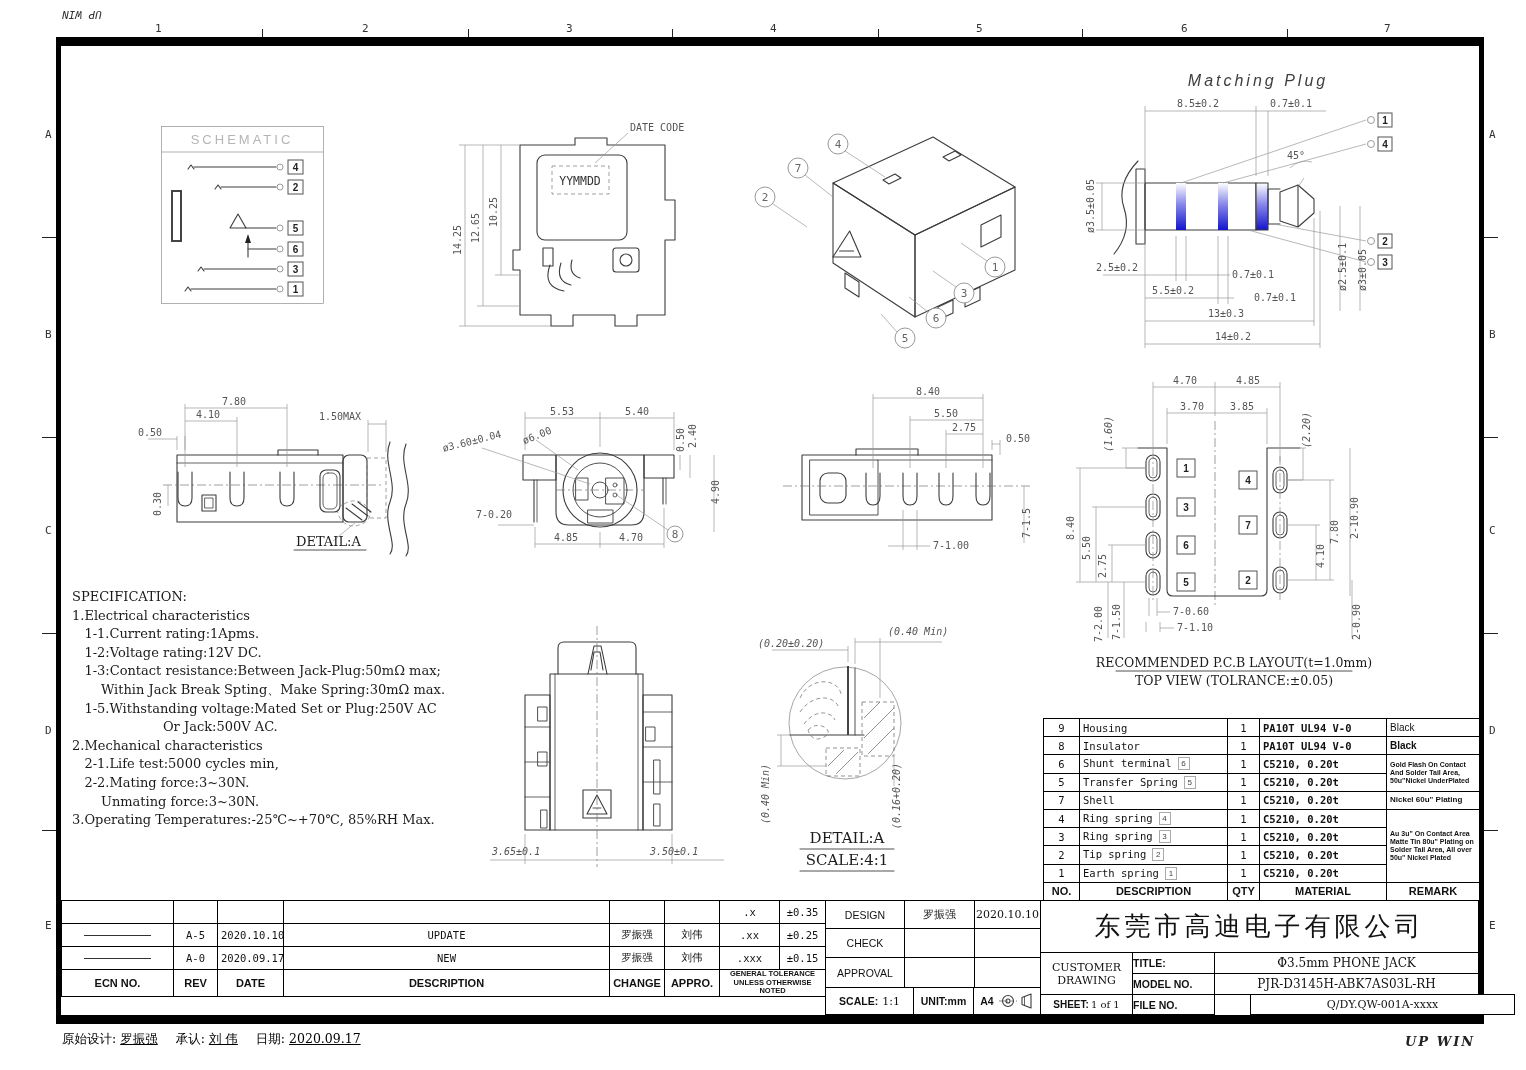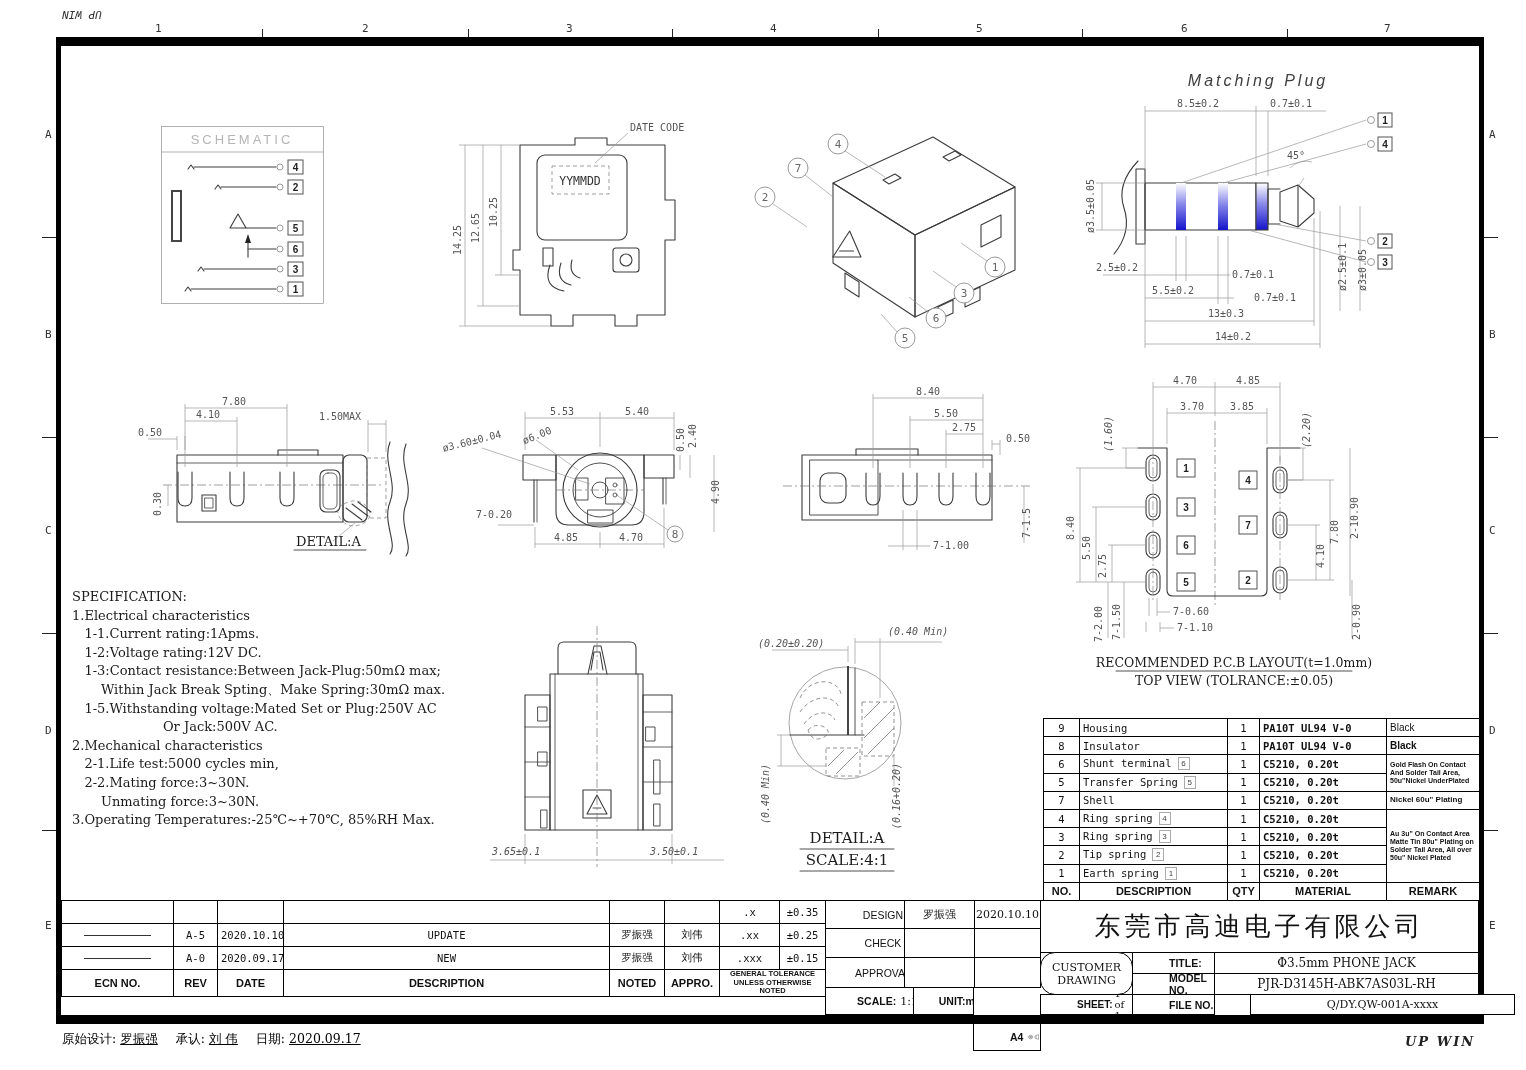--- a/index.html
+++ b/index.html
@@ -43,21 +43,21 @@
   .badge{display:inline-block;min-width:10px;height:11px;border:1px solid #aaa;font:8px "Liberation Sans",sans-serif;
          text-align:center;line-height:11px;margin-left:6px;vertical-align:1px;color:#444;}
   .rev{font:10.5px "DejaVu Sans Mono",monospace;}
   .rev td{height:22px;text-align:center;}
   .rev .hdr{font:700 11px "Liberation Sans",sans-serif;}
   .rev .note{font:700 7.5px "Liberation Sans",sans-serif;white-space:normal;line-height:8.5px;}
   .ecnline{width:64%;border-top:1.6px solid #333;margin:0 auto;}
   
   .tbcell{position:absolute;box-sizing:border-box;border:1px solid #000;background:#fff;
           display:flex;align-items:center;justify-content:center;overflow:hidden;}
-  .lab{font:10.5px "Liberation Sans",sans-serif;padding-left:36px;}
+  .lab{font:10.5px "Liberation Sans",sans-serif;}
   .val{font:11px "DejaVu Serif",serif;}
   #company{font:26px "DejaVu Serif",serif;letter-spacing:4px;}
   #footer{position:absolute;left:62px;top:1031px;font:12.5px "DejaVu Serif",serif;color:#000000;}
   #footer .u{text-decoration:underline;margin-right:14px;}
   .upwin{font:italic 700 13px "DejaVu Serif",serif;letter-spacing:2px;color:#222;}
 </style>
 </head>
 <body>
 
 <div id="sheet">
@@ -743,21 +743,21 @@
           <td>罗振强</td>
           <td>刘伟</td>
           <td>.xxx</td>
           <td>±0.15</td>
         </tr>
     <tr>
           <td class="hdr">ECN NO.</td>
           <td class="hdr">REV</td>
           <td class="hdr">DATE</td>
           <td class="hdr">DESCRIPTION</td>
-          <td class="hdr">NOTED</td>
+          <td class="hdr">CHANGE</td>
           <td class="hdr">APPRO.</td>
           <td class="note" colspan="2">GENERAL TOLERANCE UNLESS OTHERWISE NOTED</td>
         </tr>
   </tbody>
     </table>
 
   <div class="abs" style="left:825px;top:900px;width:654px;height:115px;">
     <div class="tbcell lab" style="left:0;top:0;width:80px;height:29px;">DESIGN</div>
     <div class="tbcell" style="left:79px;top:0;width:71px;height:29px;font-size:11px;">罗振强</div>
     <div class="tbcell val" style="left:149px;top:0;width:67px;height:29px;font-size:11px;">2020.10.10</div>
@@ -765,32 +765,32 @@
     <div class="tbcell" style="left:79px;top:28px;width:71px;height:30px;"></div>
     <div class="tbcell" style="left:149px;top:28px;width:67px;height:30px;"></div>
     <div class="tbcell lab" style="left:0;top:57px;width:80px;height:31px;">APPROVAL</div>
     <div class="tbcell" style="left:79px;top:57px;width:71px;height:31px;"></div>
     <div class="tbcell" style="left:149px;top:57px;width:67px;height:31px;"></div>
     <div class="tbcell" style="left:0;top:87px;width:89px;height:28px;gap:4px;">
       <span class="lab" style="font-weight:bold;">SCALE:</span>
         <span class="val">1:1</span>
     </div>
     <div class="tbcell lab" style="left:88px;top:87px;width:61px;height:28px;font-weight:bold;">UNIT:mm</div>
-    <div class="tbcell" style="left:148px;top:87px;width:68px;height:28px;gap:4px;margin-top:36px;">
+    <div class="tbcell" style="left:148px;top:87px;width:68px;height:28px;gap:4px;">
       <span class="lab" style="font-weight:bold;">A4</span>
       <svg width="36" height="16" viewBox="0 0 36 16">
         <circle cx="10" cy="8" r="5.5" class="s"></circle>
           <circle cx="10" cy="8" r="2" class="s"></circle>
         <line x1="1" y1="8" x2="19" y2="8" class="t c" style="stroke:#555;"></line>
         <path d="M24,4.5 L33,1 V15 L24,11.5 Z" class="s"></path>
           <line x1="26.5" y1="3.5" x2="26.5" y2="12.5" class="s" style="stroke-width:.8;"></line>
       </svg>
     </div>
     <div class="tbcell" id="company" style="left:215px;top:0;width:439px;height:53px;">东莞市高迪电子有限公司</div>
-    <div class="tbcell" style="left:215px;top:52px;width:93px;height:43px;flex-direction:column;font:11px 'DejaVu Serif',serif;line-height:13px;border-radius:15px;">
+    <div class="tbcell" style="left:215px;top:52px;width:93px;height:43px;flex-direction:column;font:11px 'DejaVu Serif',serif;line-height:13px;">
       <span>CUSTOMER</span>
         <span>DRAWING</span>
     </div>
     <div class="tbcell" style="left:215px;top:94px;width:93px;height:21px;gap:2px;">
       <span class="lab" style="font-weight:bold;font-size:10px;">SHEET:</span>
         <span class="val" style="font-size:10px;">1 of 1</span>
     </div>
     <div class="tbcell lab" style="left:307px;top:52px;width:83px;height:22px;justify-content:flex-start;font-weight:bold;">TITLE:</div>
     <div class="tbcell val" style="left:389px;top:52px;width:265px;height:22px;font-size:12px;text-align:right;">Φ3.5mm PHONE JACK</div>
     <div class="tbcell lab" style="left:307px;top:73px;width:83px;height:22px;justify-content:flex-start;font-weight:bold;">MODEL NO.</div>

